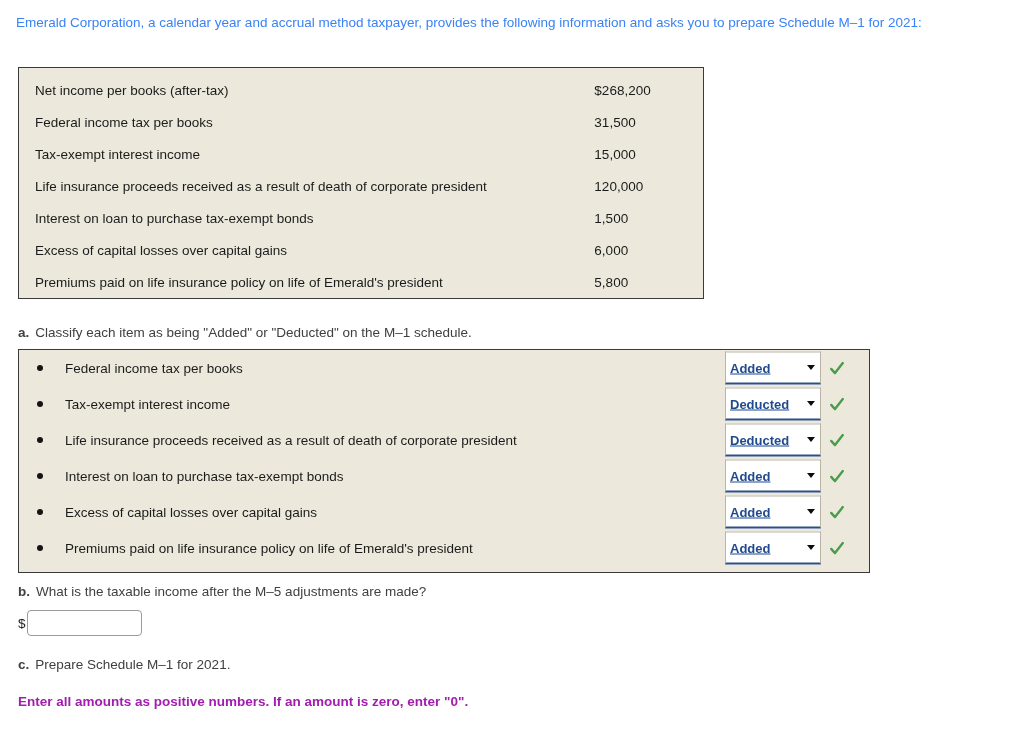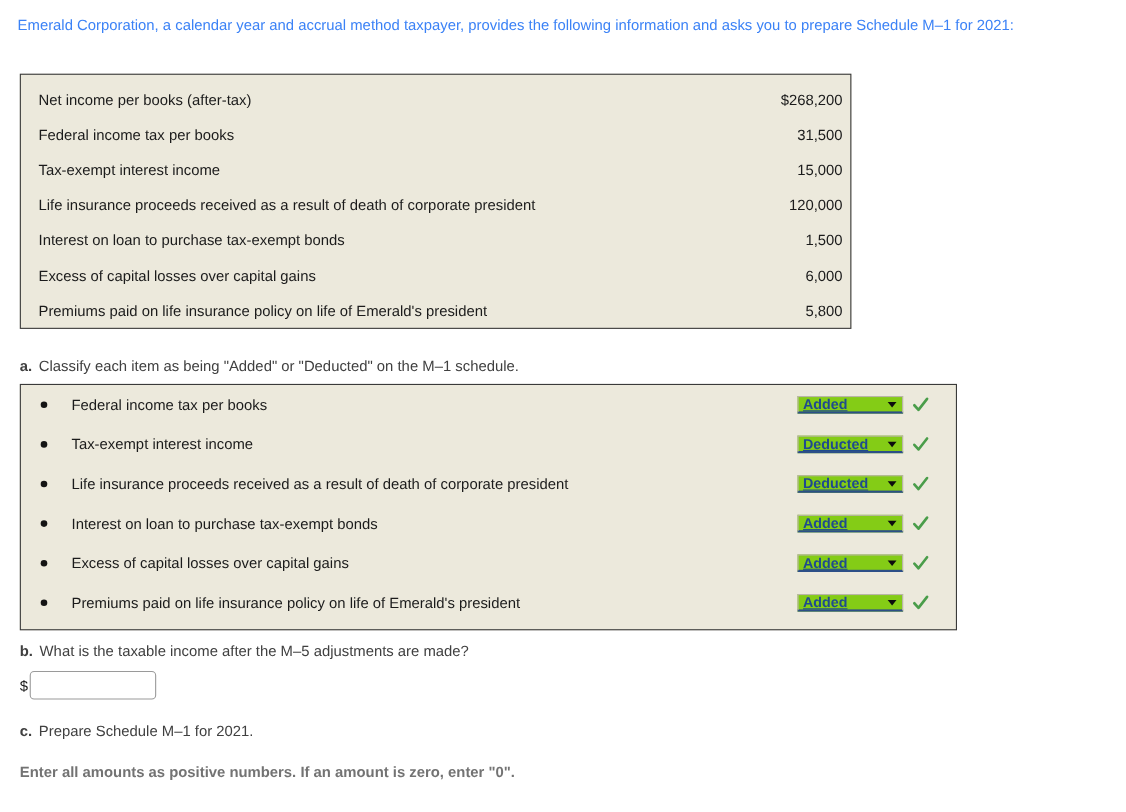--- a/index.html
+++ b/index.html
@@ -33,41 +33,41 @@
     position: absolute;
     background: #ece9dc;
     border: 1px solid #3a3a3a;
     box-sizing: border-box;
   }
 
   
   #facts-panel {
     left: 18px;
     top: 67px;
-    width: 756px;
+    width: 686px;
     height: 232px;
   }
   .facts-table {
     width: 100%;
     border-collapse: collapse;
     font-size: 13.5px;
   }
   .facts-table td {
     padding: 0;
     height: 32px;
     vertical-align: middle;
     color: #1b1b1b;
     white-space: nowrap;
   }
   .facts-table td.lbl {
     padding-left: 16px;
   }
   .facts-table td.amt {
-    text-align: right;
-    padding-right: 7px;
+    text-align: left;
+    padding-right: 32px;
   }
   .facts-table tr:first-child td { padding-top: 6px; }
 
   
   .q-line {
     position: absolute;
     font-size: 13.5px;
     color: #404040;
     white-space: nowrap;
   }
@@ -79,21 +79,21 @@
   #q-a { left: 18px; top: 325px; }
   #q-b { left: 18px; top: 584px; }
   #q-c { left: 18px; top: 657px; }
 
   .bold-note {
     position: absolute;
     left: 18px;
     top: 694px;
     font-size: 13.5px;
     font-weight: bold;
-    color: #737373;
+    color: #a21caf;
     white-space: nowrap;
   }
 
   
   #classify-panel {
     left: 18px;
     top: 349px;
     width: 852px;
     height: 224px;
   }
@@ -127,22 +127,22 @@
     transform: translateY(-50%);
     display: flex;
     align-items: center;
     gap: 8px;
   }
 
   
   .sel {
     position: relative;
     width: 96px;
-    height: 16px;
-    background: #84cc16;
+    height: 33px;
+    background: #ffffff;
     border: 1px solid #b9b5a6;
     border-bottom: 2px solid #2c4f87;
     box-sizing: border-box;
     display: flex;
     align-items: center;
     cursor: pointer;
   }
   .sel .sel-text {
     font-size: 13px;
     font-weight: bold;

